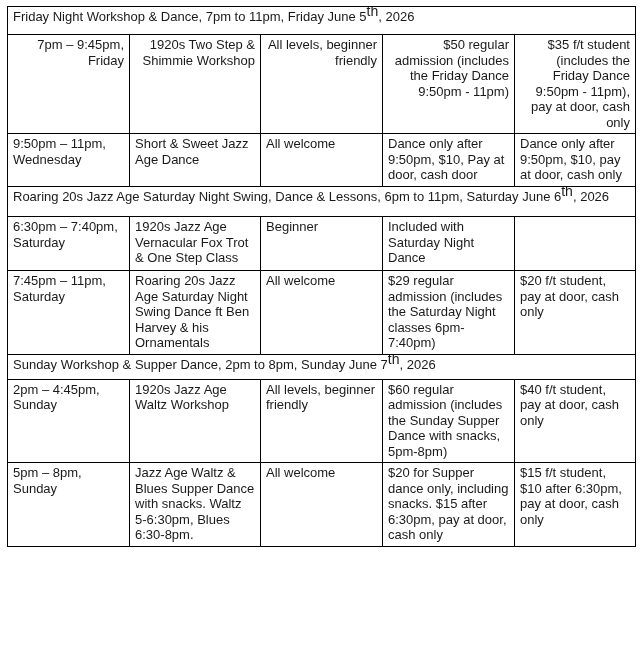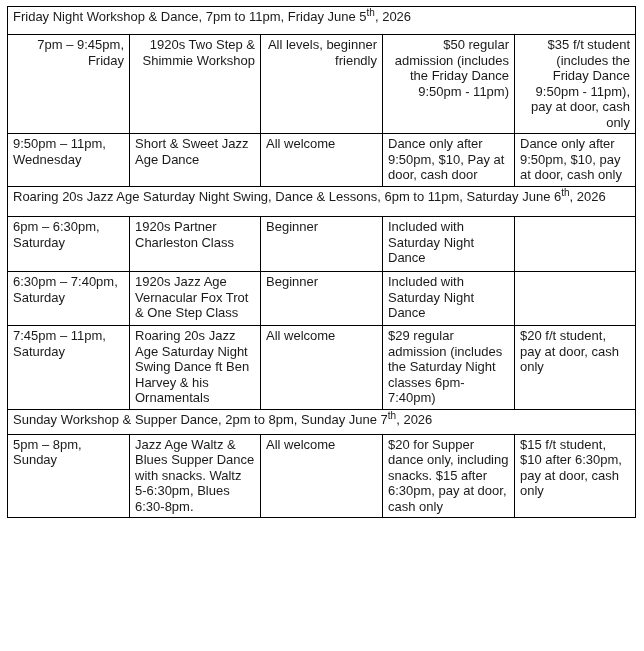--- a/index.html
+++ b/index.html
@@ -31,21 +31,21 @@
     vertical-align: top;
     padding: 2px 5px 3px 5px;
     overflow: hidden;
     word-wrap: break-word;
   }
   td.section-header {
     padding-top: 5px;
     padding-bottom: 9px;
   }
   sup {
-    font-size: 10px;
+    font-size: 14px;
     line-height: 0;
     vertical-align: super;
   }
   
   .rh28 { height: 28px; }
   .rh80 { height: 80px; text-align: right; }
   .rh53 { height: 53px; }
   .rh37 { height: 37px; }
   .rh30 { height: 30px; }
   .rh55 { height: 55px; }
@@ -84,45 +84,45 @@
         <td>Short &amp; Sweet Jazz Age Dance</td>
         <td>All welcome</td>
         <td>Dance only after 9:50pm, $10, Pay at door, cash door</td>
         <td>Dance only after 9:50pm, $10, pay at door, cash only</td>
       </tr>
 
 
       <tr class="rh30">
         <td colspan="5" class="section-header"><span>Roaring 20s Jazz Age Saturday Night Swing, Dance &amp; Lessons, 6pm to 11pm, Saturday June 6</span><sup>th</sup><span>, 2026</span></td>
       </tr>
-      <tr class="rh55">
-        <td>6pm – 6:30pm, Saturday</td>
-        <td>1920s Partner Charleston Class</td>
-        <td>Beginner</td>
-        <td>Included with Saturday Night Dance</td>
-        <td></td>
-      </tr>
       <tr class="rh54">
         <td>6:30pm – 7:40pm, Saturday</td>
         <td>1920s Jazz Age Vernacular Fox Trot &amp; One Step Class</td>
         <td>Beginner</td>
         <td>Included with Saturday Night Dance</td>
         <td></td>
       </tr>
       <tr class="rh81">
         <td>7:45pm – 11pm, Saturday</td>
         <td>Roaring 20s Jazz Age Saturday Night Swing Dance ft Ben Harvey &amp; his Ornamentals</td>
         <td>All welcome</td>
         <td>$29 regular admission (includes the Saturday Night classes 6pm-7:40pm)</td>
         <td>$20 f/t student, pay at door, cash only</td>
       </tr>
 
       <tr class="rh25">
         <td colspan="5" class="section-header"><span>Sunday Workshop &amp; Supper Dance, 2pm to 8pm, Sunday June 7</span><sup>th</sup><span>, 2026</span></td>
       </tr>
+      <tr class="rh77">
+        <td>2pm – 4:45pm, Sunday</td>
+        <td>1920s Jazz Age Waltz Workshop</td>
+        <td>All levels, beginner friendly</td>
+        <td>$60 regular admission (includes the Sunday Supper Dance with snacks, 5pm-8pm)</td>
+        <td>$40 f/t student, pay at door, cash only</td>
+      </tr>
       <tr class="rh83">
         <td>5pm – 8pm, Sunday</td>
         <td>Jazz Age Waltz &amp; Blues Supper Dance with snacks. Waltz 5-6:30pm, Blues 6:30-8pm.</td>
         <td>All welcome</td>
         <td>$20 for Supper dance only, including snacks. $15 after 6:30pm, pay at door, cash only</td>
         <td>$15 f/t student, $10 after 6:30pm, pay at door, cash only</td>
       </tr>
 
     </tbody>
   </table>

